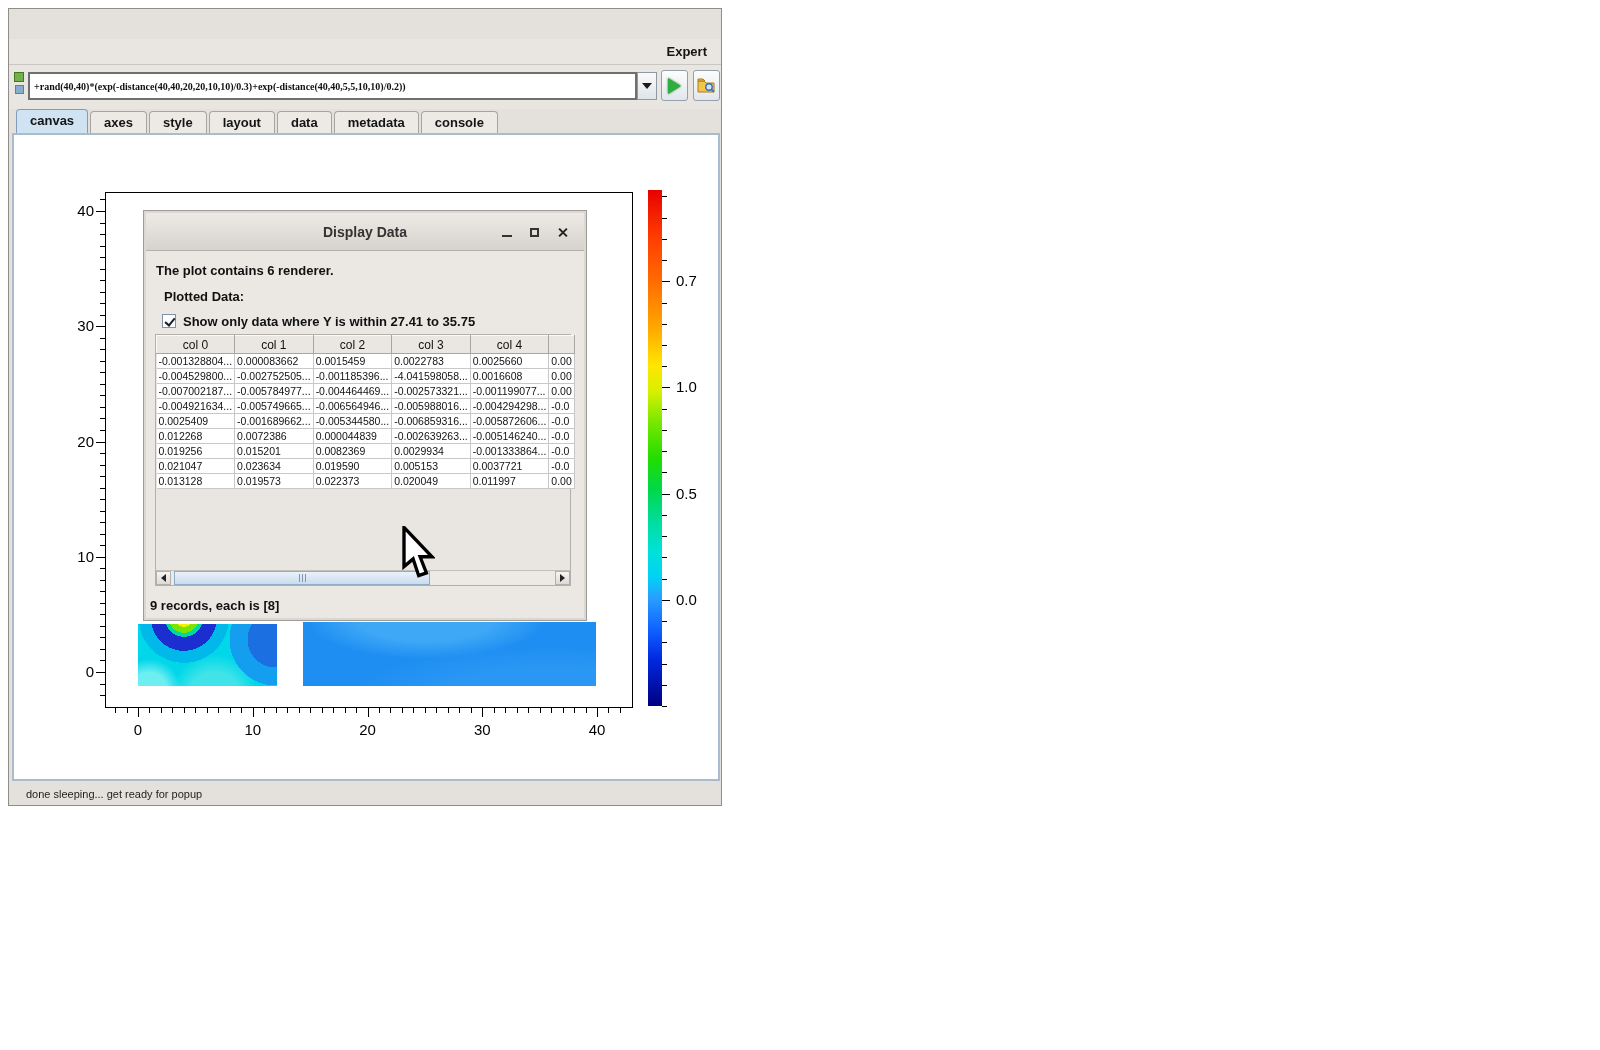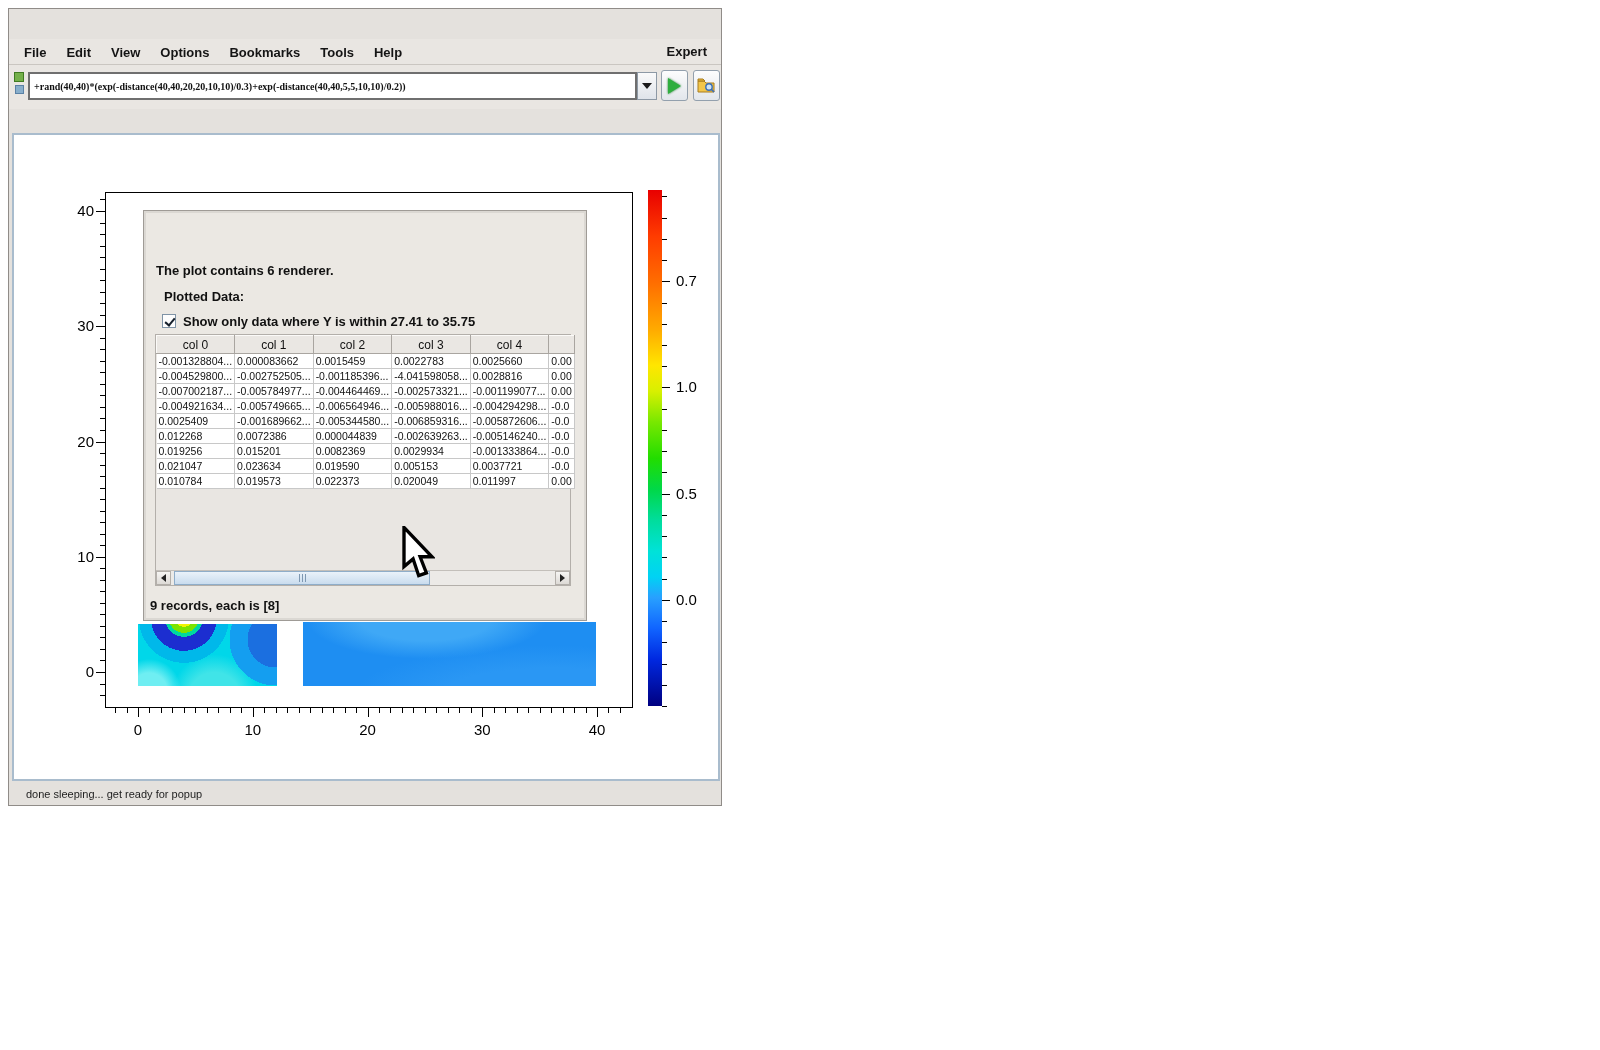--- a/index.html
+++ b/index.html
@@ -135,21 +135,20 @@
   .cursor { position:absolute; left:401px; top:526px; }
 </style>
 </head>
 <body>
 
 <div class="page">
 
   <div class="app-window">
 
     <div class="menubar">
-      <span id="menu-items"><span class="menu-item">File</span><span class="menu-item">Edit</span><span class="menu-item">View</span><span class="menu-item">Options</span><span class="menu-item">Bookmarks</span><span class="menu-item">Tools</span><span class="menu-item">Help</span></span>
       <span class="menu-expert">Expert</span>
     </div>
 
     <div class="uribar">
       <div class="dsrc">
         <div class="sq-green"></div>
         <div class="sq-blue"></div>
       </div>
       <input class="uri-field" value="+rand(40,40)*(exp(-distance(40,40,20,20,10,10)/0.3)+exp(-distance(40,40,5,5,10,10)/0.2))" style="">
       <div class="uri-drop">
@@ -161,20 +160,29 @@
       <div class="btn-sq btn-browse">
         <svg width="19" height="17" viewBox="0 0 19 17">
           <path d="M1,4 L7,4 L9,6 L17,6 L17,15 L1,15 Z" fill="#f3c64a" stroke="#a87d1e" stroke-width="1"></path>
           <path d="M1,4 L1,2 L6,2 L8,4 Z" fill="#e8b93a" stroke="#a87d1e" stroke-width="1"></path>
           <circle cx="12" cy="10" r="3.2" fill="#cfe4f6" stroke="#3a6fb8" stroke-width="1.4"></circle>
           <line x1="14.4" y1="12.4" x2="17" y2="15" stroke="#3a6fb8" stroke-width="1.6"></line>
         </svg>
       </div>
     </div>
 
+    <div class="tabrow" id="tab-row">
+        <div class="tab selected">canvas</div>
+        <div class="tab">axes</div>
+        <div class="tab">style</div>
+        <div class="tab">layout</div>
+        <div class="tab">data</div>
+        <div class="tab">metadata</div>
+        <div class="tab">console</div>
+      </div>
 
     <div class="canvas"></div>
 
     <div class="statusbar">done sleeping... get ready for popup</div>
   </div>
 
   <div class="overlay">
 
     <div class="plot-frame"></div>
     <div id="axis-layer">
@@ -313,20 +321,28 @@
         <div class="cbtick major" style="top: 493.654px;"></div>
         <div class="cblab" style="top: 484.654px;">0.5</div>
         <div class="cbtick major" style="top: 599.827px;"></div>
         <div class="cblab" style="top: 590.827px;">0.0</div>
       </div>
 
     <div class="strip strip-left"></div>
     <div class="strip strip-right"></div>
 
     <div class="dialog">
+      <div class="dlg-title">
+        <span class="ttl">Display Data</span>
+        <div class="dlg-btns">
+          <div class="ic-min"></div>
+          <div class="ic-max"></div>
+          <div class="ic-x"></div>
+        </div>
+      </div>
 
       <div class="dlg-text1">The plot contains 6 renderer.</div>
       <div class="dlg-lab2">Plotted Data:</div>
 
 
       <div class="check-row">
         <div class="checkbox"></div>
         <span class="check-lab">Show only data where Y is within 27.41 to 35.75</span>
       </div>
 
@@ -349,21 +365,21 @@
                 <td>0.0015459</td>
                 <td>0.0022783</td>
                 <td>0.0025660</td>
                 <td>0.00</td>
               </tr>
               <tr>
                 <td>-0.004529800...</td>
                 <td>-0.002752505...</td>
                 <td>-0.001185396...</td>
                 <td>-4.041598058...</td>
-                <td>0.0028816</td>
+                <td>0.0016608</td>
                 <td>0.00</td>
               </tr>
               <tr>
                 <td>-0.007002187...</td>
                 <td>-0.005784977...</td>
                 <td>-0.004464469...</td>
                 <td>-0.002573321...</td>
                 <td>-0.001199077...</td>
                 <td>0.00</td>
               </tr>
@@ -401,21 +417,21 @@
               </tr>
               <tr>
                 <td>0.021047</td>
                 <td>0.023634</td>
                 <td>0.019590</td>
                 <td>0.005153</td>
                 <td>0.0037721</td>
                 <td>-0.0</td>
               </tr>
               <tr>
-                <td>0.010784</td>
+                <td>0.013128</td>
                 <td>0.019573</td>
                 <td>0.022373</td>
                 <td>0.020049</td>
                 <td>0.011997</td>
                 <td>0.00</td>
               </tr>
             </tbody>
         </table>
         <div class="hscroll">
           <div class="sb-btn">

